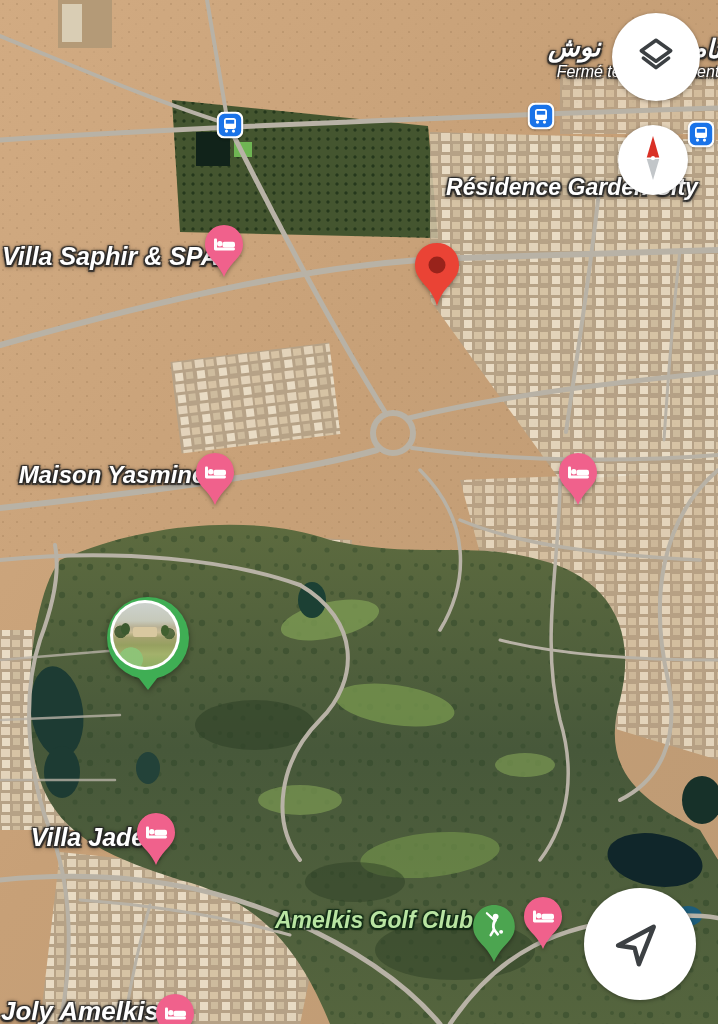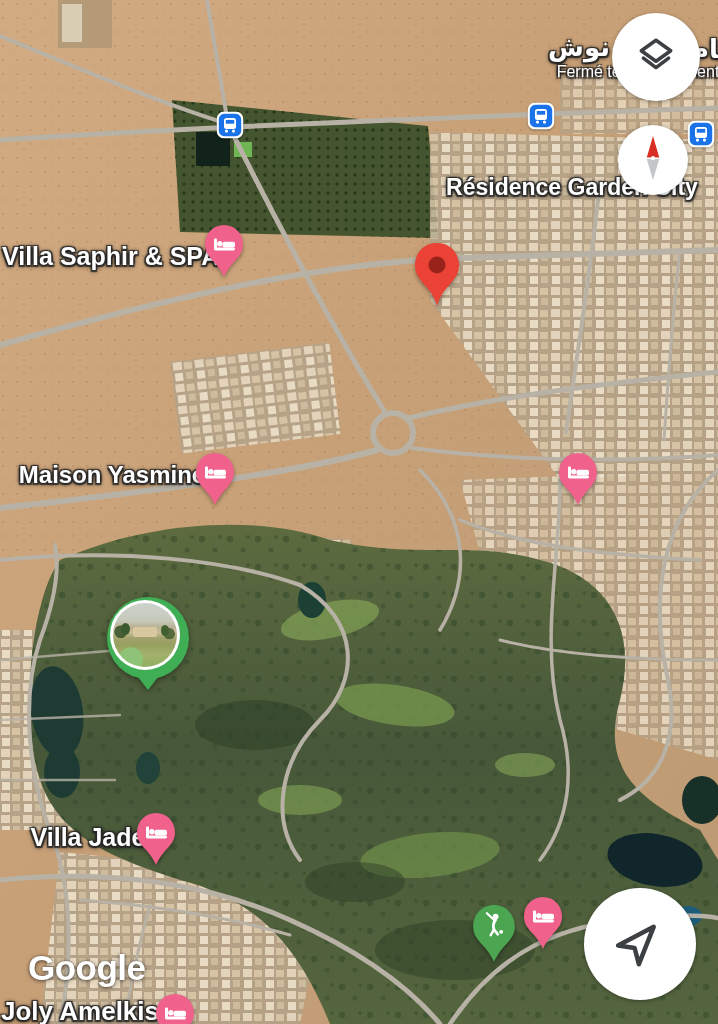--- a/index.html
+++ b/index.html
@@ -4,21 +4,21 @@
 <style>
   html,body{margin:0;padding:0;background:#222;}
   #screen{
     position:relative;width:718px;height:1024px;overflow:hidden;
     font-family:"Liberation Sans",sans-serif;
     background:#c79f78;
   }
   #mapbg{position:absolute;left:0;top:0;z-index:0;}
 
   
-  .lbl{position:absolute;white-space:nowrap;font-weight:bold;z-index:5;line-height:1.18;}
+  .lbl{position:absolute;white-space:nowrap;font-weight:bold;z-index:5;line-height:1.18;font-style:italic;}
   .lbl-white{
     color:#fff;
     text-shadow:-1.5px -1.5px 1px rgba(38,38,38,.85),1.5px -1.5px 1px rgba(38,38,38,.85),
                 -1.5px 1.5px 1px rgba(38,38,38,.85),1.5px 1.5px 1px rgba(38,38,38,.85),
                 0 0 4px rgba(0,0,0,.6),0 2px 5px rgba(0,0,0,.5);
   }
   .lbl-green{
     color:#b9e5a2;
     text-shadow:-1.5px -1.5px 1px rgba(16,42,20,.9),1.5px -1.5px 1px rgba(16,42,20,.9),
                 -1.5px 1.5px 1px rgba(16,42,20,.9),1.5px 1.5px 1px rgba(16,42,20,.9),
@@ -180,20 +180,21 @@
 
   <div class="lbl lbl-white ctr" style="left:112px;top:461px;font-size:24px;">
     <div>Maison Yasmine</div>
   </div>
 
 
 
   <div class="lbl lbl-white ctr" style="left:88px;top:823px;font-size:25px;">Villa Jade</div>
 
   <div class="lbl lbl-green ctr" style="left:374px;top:907px;font-size:23px;">
+    <div>Amelkis Golf Club</div>
   </div>
 
   <div class="lbl lbl-white ctr" style="left:80px;top:996px;font-size:26px;">Joly Amelkis</div>
 
   <div class="busstop" style="left:230px;top:127px;">
     <svg width="27" height="27" viewBox="0 0 27 27">
         <rect x="1.2" y="1.2" width="24.6" height="24.6" rx="6.5" fill="#1A73E8" stroke="#fff" stroke-width="2.2"></rect>
         <rect x="7.5" y="6.5" width="12" height="11" rx="2.5" fill="#fff"></rect>
         <rect x="9.3" y="8.4" width="8.4" height="3.8" fill="#1A73E8"></rect>
         <circle cx="10" cy="19.6" r="1.6" fill="#fff"></circle>
@@ -327,15 +328,14 @@
   <div class="cbtn" id="btn-locate">
     <span>
       <svg width="56" height="56" viewBox="0 0 52 52" fill="none" stroke="#3C4043" stroke-width="4.2" stroke-linejoin="round">
         <g transform="rotate(42 26 26)">
             <path d="M26,7 L39,42 L26,33.5 L13,42 Z"></path>
           </g>
       </svg>
     </span>
   </div>
 
-  <div id="google-logo">Google</div>
 
 </div>
 
 </body></html>

